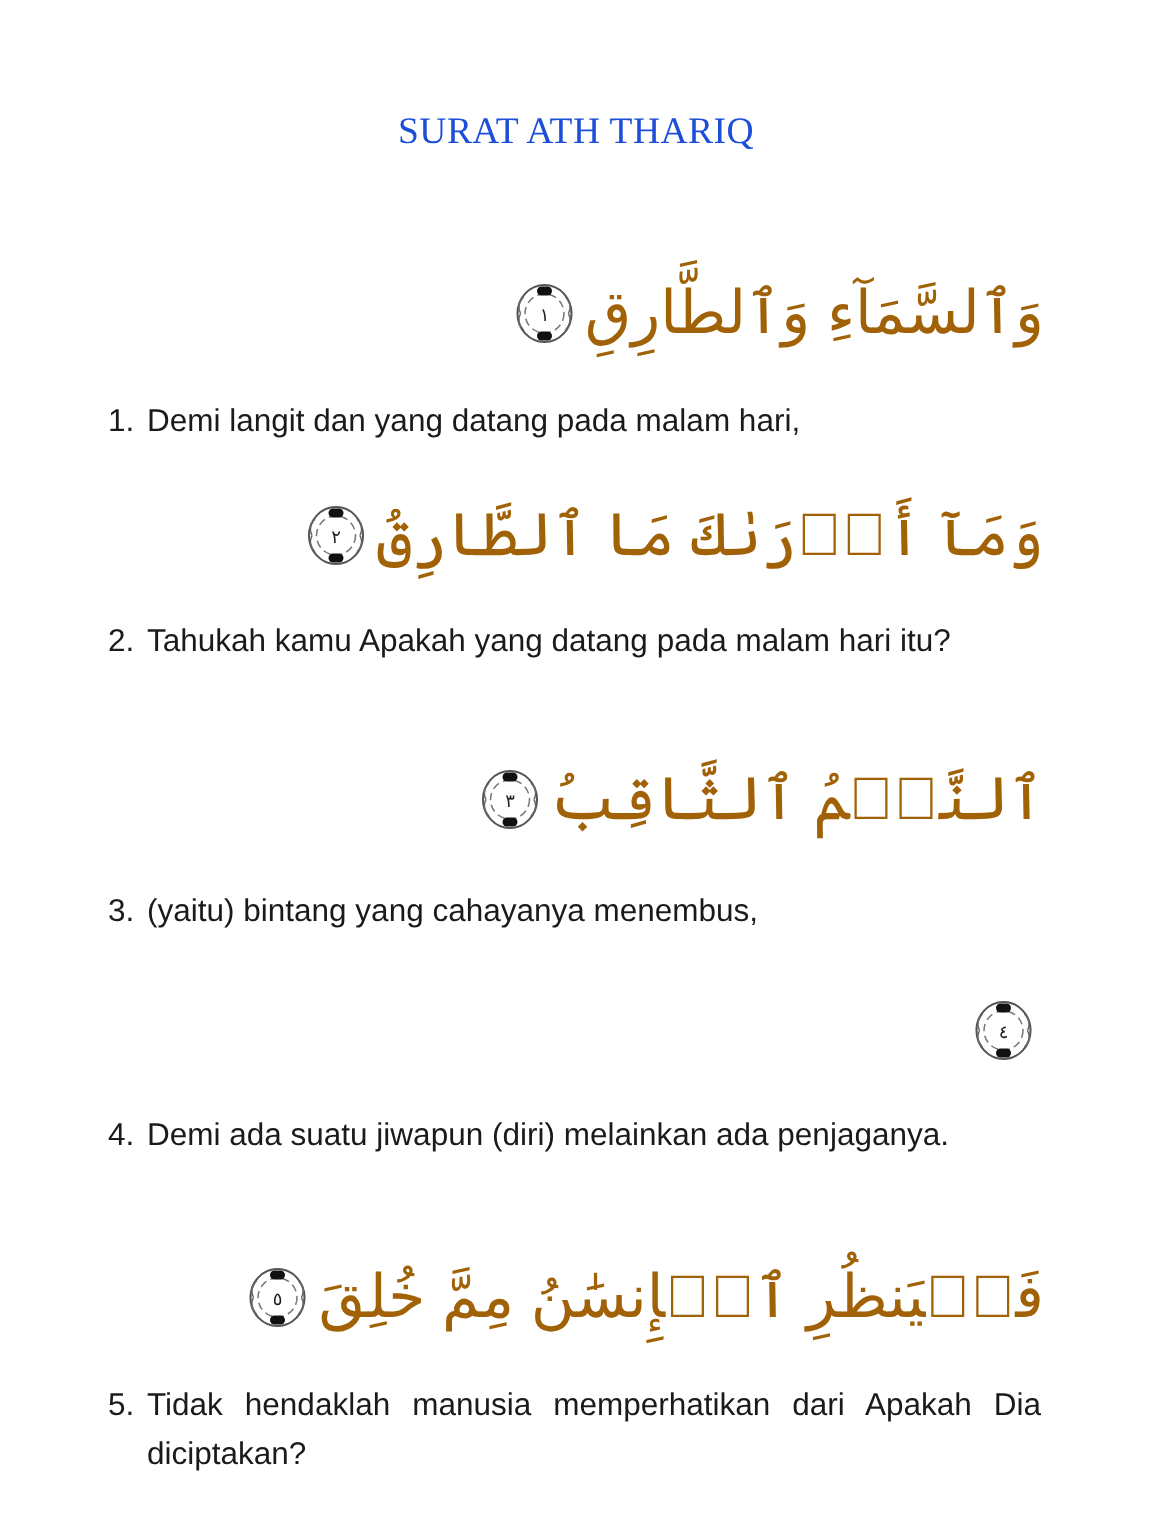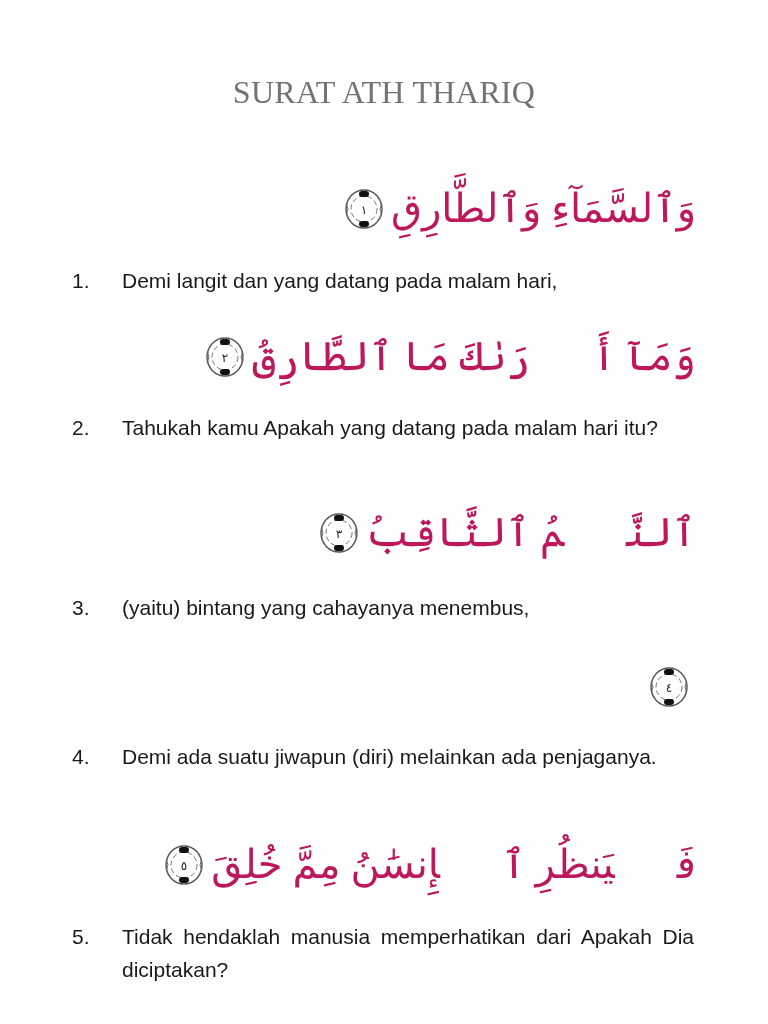--- a/index.html
+++ b/index.html
@@ -19,38 +19,38 @@
       left: 0; top: 0;
       width: 768px; height: 1024px;
     }
     .title {
       position: absolute;
       left: 0;
       top: 74px;
       width: 768px;
       text-align: center;
       font-family: "Liberation Serif", "DejaVu Serif", serif;
-      font-size: 32px;
+      font-size: 25px;
       letter-spacing: 0.3px;
-      color: #737373;
+      color: #1d4ed8;
     }
     .arabic-line {
       position: absolute;
       right: 72px;
       display: flex;
       flex-direction: row-reverse;
       align-items: center;
       direction: ltr;
     }
     .arabic-text {
       direction: rtl;
-      font-family: Liberation Serif, serif;
+      font-family: Liberation Sans, sans-serif;
       font-size: 40px;
       line-height: 1;
-      color: #be185d;
+      color: #a16207;
       white-space: nowrap;
     }
     .ayah-marker {
       width: 42px;
       height: 46px;
       margin-right: 6px;
       flex: 0 0 auto;
     }
     .ayah-marker svg { display: block; }
     .translation {
@@ -62,21 +62,21 @@
       line-height: 33px;
       color: #1a1a1a;
     }
     .translation .num {
       position: absolute;
       left: 0;
       top: 0;
     }
     .translation .text {
       display: block;
-      margin-left: 50px;
+      margin-left: 26px;
       text-align: justify;
     }
   </style>
 </head>
 <body>
 
 <div class="page">
 
   <div class="title">SURAT ATH THARIQ</div>
 

